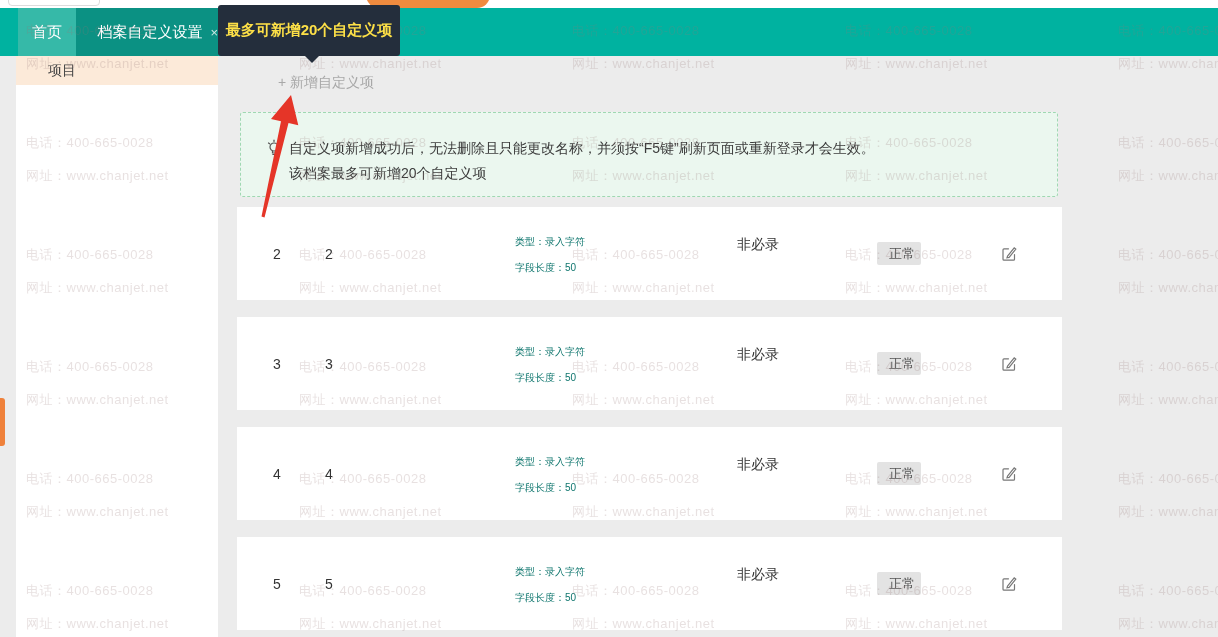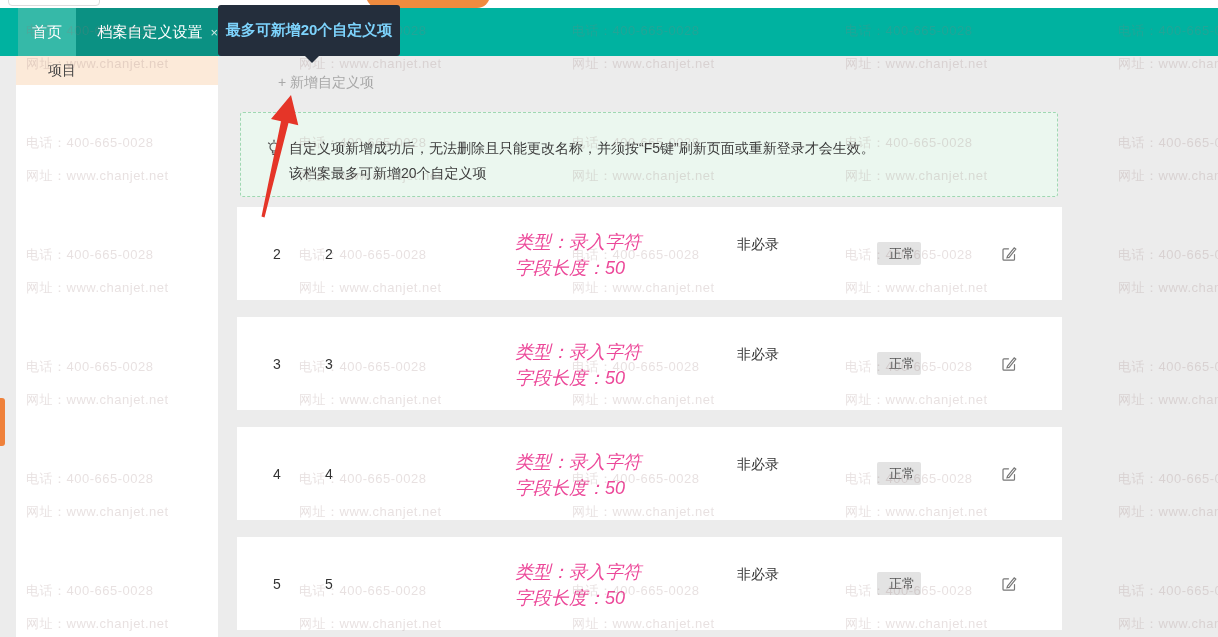--- a/index.html
+++ b/index.html
@@ -18,21 +18,21 @@
     background:#ef8b3f; border-radius:13px; }
   
   .tabbar { position:absolute; left:0; top:8px; width:1218px; height:48px; background:#00b2a0; z-index:10; }
   .tab-home { position:absolute; left:18px; top:0; width:58px; height:48px; background:#36b9a8;
     color:#fff; font-size:15px; display:flex; align-items:center; justify-content:center; cursor:pointer; }
   .tab-active { position:absolute; left:76px; top:0; width:142px; height:48px; background:#0b9183;
     color:#fff; font-size:15px; display:flex; align-items:center; justify-content:flex-end; gap:8px; cursor:pointer; }
   .tab-close { font-size:13px; color:#cfe8e4; margin-top:1px; }
   
   .tooltip { position:absolute; left:218px; top:5px; width:182px; height:51px; background:#242e3c;
-    border-radius:3px; color:#7dd3fc; font-size:15px; font-weight:600;
+    border-radius:3px; color:#fde047; font-size:15px; font-weight:600;
     display:flex; align-items:center; justify-content:center; z-index:60; }
   .tooltip-caret { position:absolute; left:86px; bottom:-7px; width:0; height:0;
     border-left:8px solid transparent; border-right:8px solid transparent; border-top:8px solid #242e3c; }
   
   .sidebar { position:absolute; left:16px; top:56px; width:202px; height:581px; background:#ffffff; z-index:6; }
   .side-item { height:29px; line-height:29px; padding-left:32px; font-size:14px; color:#444; cursor:pointer; }
   .side-item.active { background:#fcead9; }
   
   .side-handle { position:absolute; left:0; top:398px; width:5px; height:48px; background:#ef813b;
     border-radius:0 3px 3px 0; z-index:7; }
@@ -43,21 +43,21 @@
   .notice-icon { position:absolute; left:25px; top:26px; }
   .notice-line { position:absolute; left:48px; font-size:14px; color:#3b3b3b; white-space:nowrap; }
   .notice-line.l1 { top:27px; }
   .notice-line.l2 { top:52px;text-align:center; }
   .rows-list { position:absolute; left:237px; top:207px; width:825px; z-index:6; }
   .card { position:relative; width:825px; height:93px; background:#ffffff; margin-bottom:17px; }
   .cell { position:absolute; font-size:14px; color:#333; }
   .cell.num   { left:24px;  top:0; width:32px; height:93px; display:flex; align-items:center; justify-content:center; }
   .cell.name  { left:76px;  top:0; width:32px; height:93px; display:flex; align-items:center; justify-content:center; }
   .type-block { position:absolute; left:278px; top:22px; }
-  .type-line  { font-size:18px; color:#ec4899; line-height:26px; white-space:nowrap;font-style:italic; }
+  .type-line  { font-size:10px; color:#0f766e; line-height:26px; white-space:nowrap; }
   .cell.required { left:500px; top:0; height:76px; display:flex; align-items:center; }
   .badge { position:absolute; left:640px; top:35px; width:44px; height:23px; background:#e3e3e3;
     border-radius:2px; font-size:13px; color:#555; display:flex; align-items:center; justify-content:center;padding-left:6px; }
   .edit-btn { position:absolute; left:763px; top:38px; width:18px; height:18px; cursor:pointer; }
   
   .wm-layer { position:absolute; left:0; top:0; width:1218px; height:637px; z-index:50; pointer-events:none; }
   .wm-tile { position:absolute; white-space:nowrap; }
   .wm-line { font-size:13px; line-height:33px; color:rgba(152,118,118,0.22); letter-spacing:0.5px; white-space:nowrap; }
   
   .arrow-layer { position:absolute; left:240px; top:85px; width:70px; height:145px; z-index:70; pointer-events:none; }

